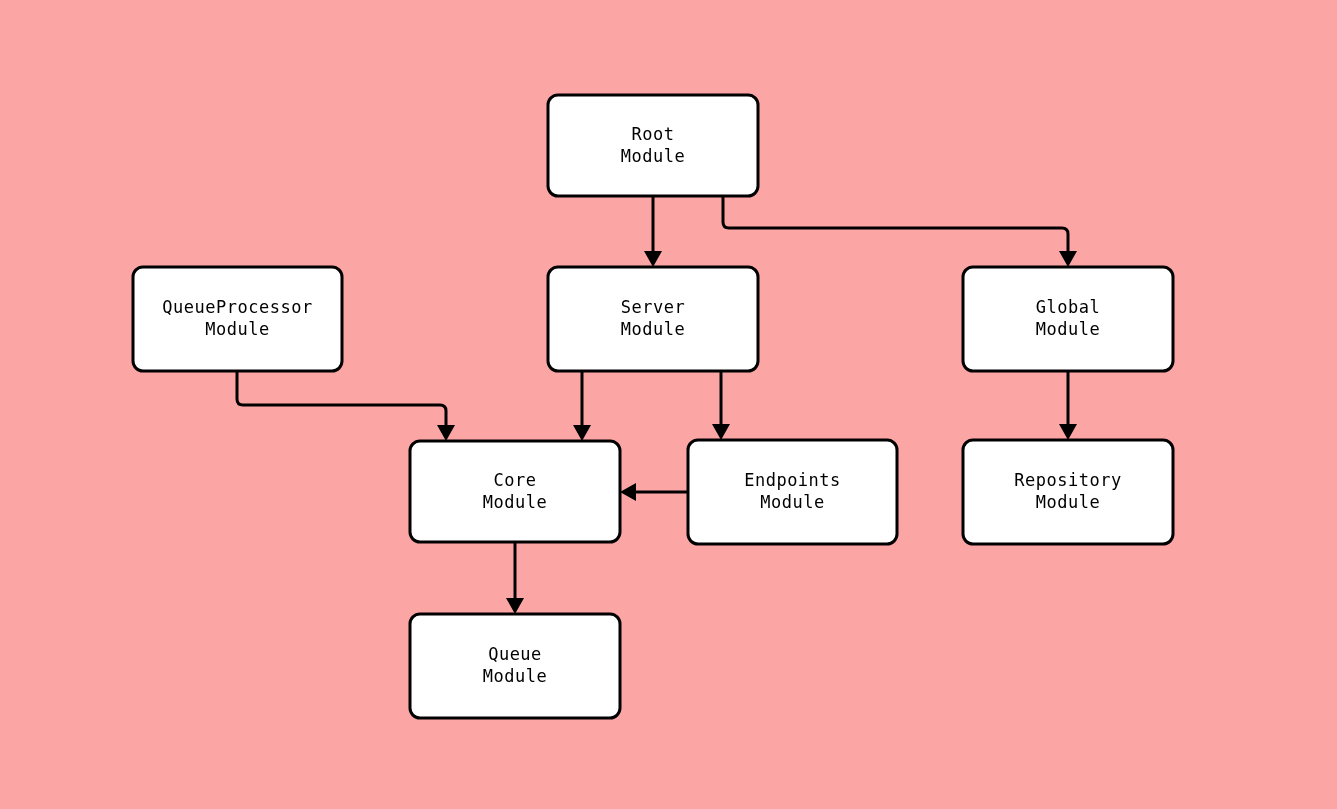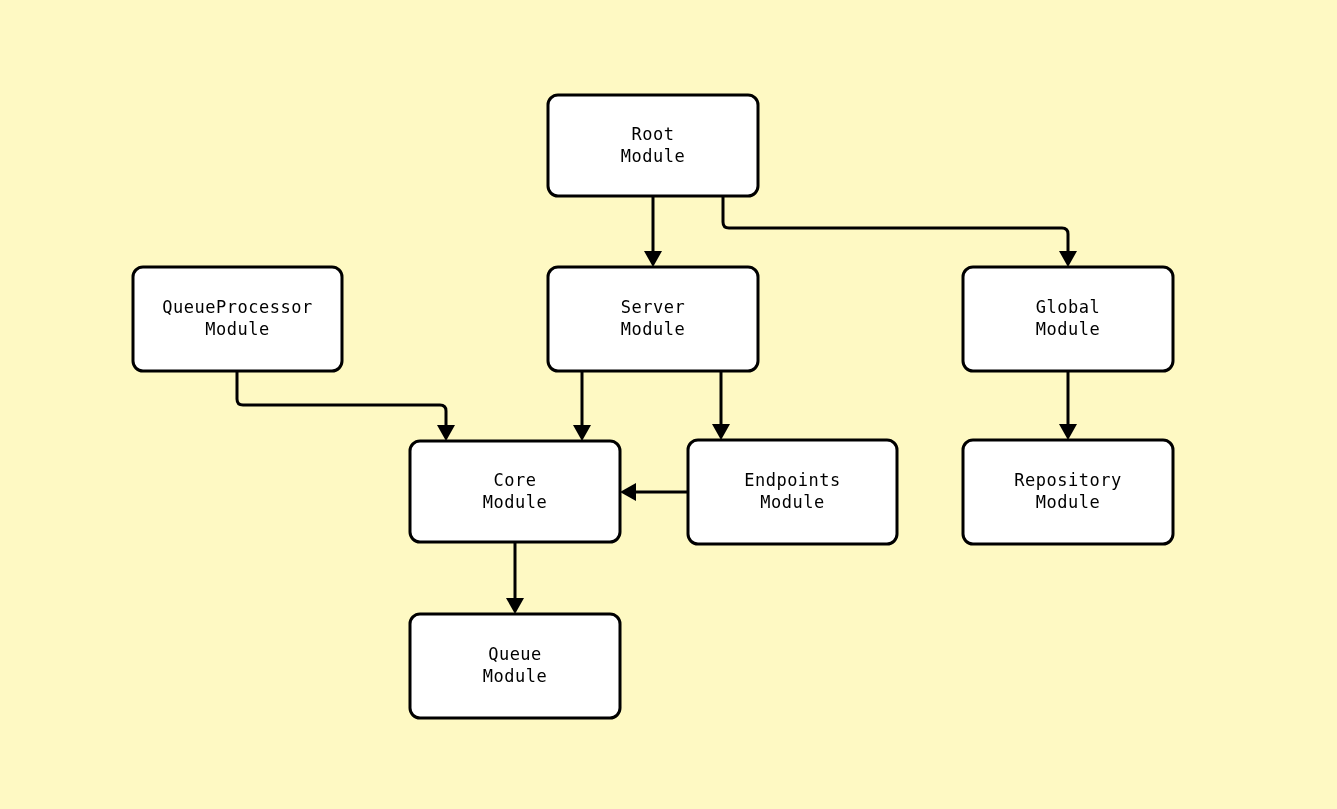--- a/index.html
+++ b/index.html
@@ -5,21 +5,21 @@
 <style>
   html, body {
     margin: 0;
     padding: 0;
     background: #ffffff;
   }
   #diagram-root {
     position: relative;
     width: 1337px;
     height: 809px;
-    background: #fef9c3;
+    background: #fca5a5;
     overflow: hidden;
     font-family: "DejaVu Sans Mono", "Liberation Mono", monospace;
   }
   svg#diagram-canvas {
     position: absolute;
     top: 0;
     left: 0;
     width: 1337px;
     height: 809px;
     display: block;

